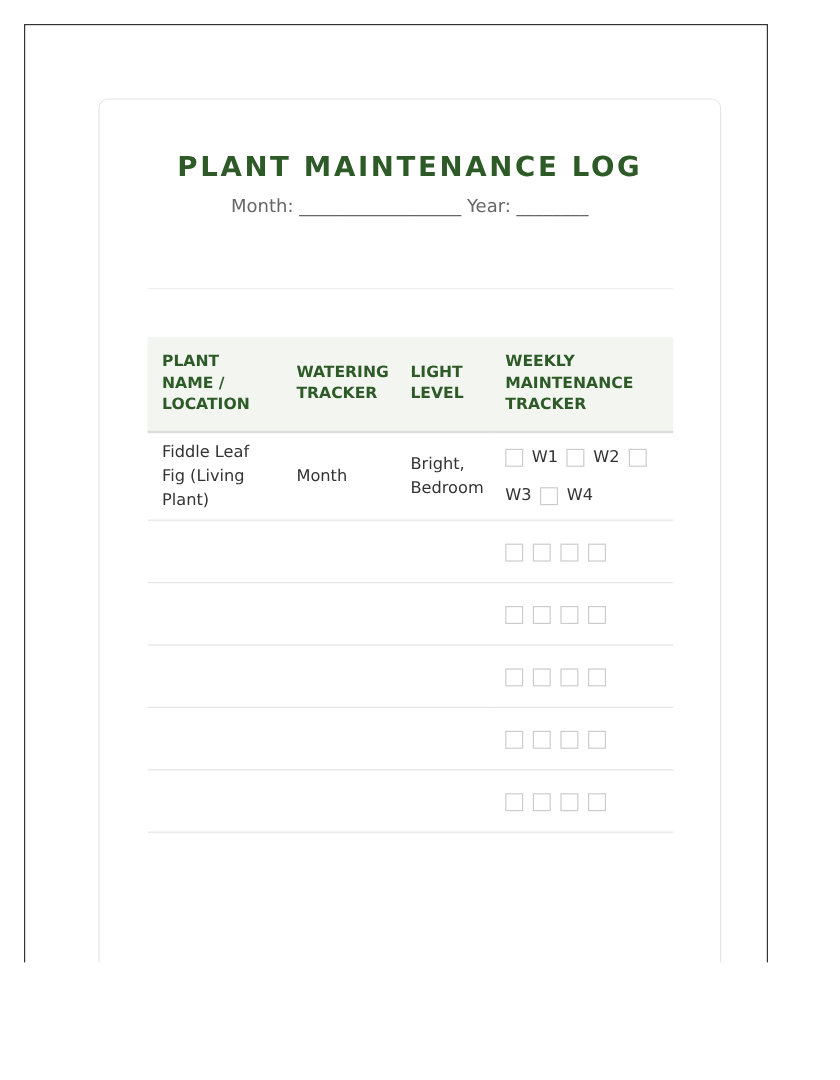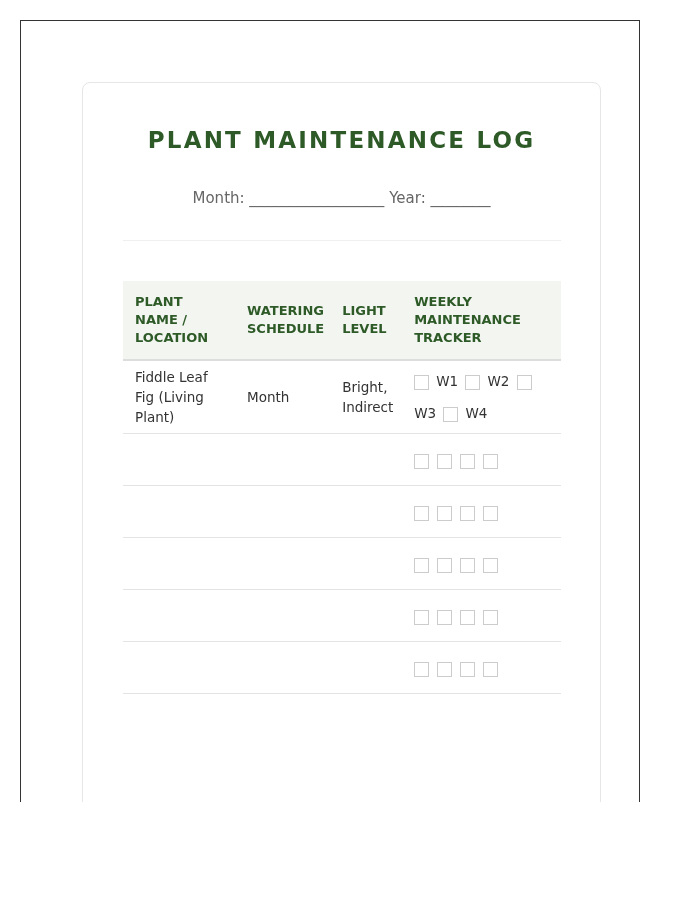--- a/index.html
+++ b/index.html
@@ -4,21 +4,21 @@
 <style>
   html, body { margin: 0; padding: 0; background: #fff; }
   body { width: 700px; height: 900px; position: relative; overflow: hidden;
          font-family: "DejaVu Sans", "Liberation Sans", sans-serif; }
   .viewport { position: absolute; left: 20px; top: 20px; width: 620px; height: 782px;
               border: 1px solid #333; border-bottom: none; box-sizing: border-box; overflow: hidden; background: #fff; text-decoration: underline; }
   .card { position: absolute; left: 61px; top: 61px; width: 519px; height: 900px;
           border: 1px solid #e6e6e6; border-radius: 8px; box-sizing: border-box; background: #fff; }
   .title { position: absolute; left: 0; right: 0; top: 44px; text-align: center;
            font-size: 23px; font-weight: bold; letter-spacing: 2.2px; color: #2d5a27; }
-  .meta { position: absolute; left: 0; right: 0; top: 106px; text-align: center;
+  .meta { position: absolute; left: 0; right: 0; top: 80px; text-align: center;
           font-size: 15px; color: #666; }
   .divider { position: absolute; left: 40px; width: 438px; top: 157px; height: 1px; background: #efefef; }
   table { position: absolute; left: 40px; top: 198px; width: 438px; border-collapse: collapse; }
   th { background: #f2f5f0; color: #2d5a27; font-size: 13px; font-weight: bold; text-align: left;
        line-height: 18px; padding: 12px 6px 12px 12px; vertical-align: middle; border-bottom: 2px solid #ddd; }
   td { font-size: 13.5px; color: #333; line-height: 20px; padding: 0 6px 0 12px; vertical-align: middle;
        border-bottom: 1px solid #e4e4e4; }
   tr.filled td { height: 72px; }
   tr.empty td { height: 51px; }
   .cb { display: inline-block; width: 15px; height: 15px; border: 1px solid #ccc; vertical-align: -4px; box-sizing: border-box; }
@@ -38,30 +38,30 @@
       <span>__________________</span>
       <span>Year:</span>
       <span>________</span>
     </div>
     <div class="divider"></div>
 
     <table>
       <thead>
         <tr>
           <th style="width:94px">PLANT NAME / LOCATION</th>
-          <th style="width:77px">WATERING SCHEDULE</th>
+          <th style="width:77px">WATERING TRACKER</th>
           <th style="width:54px">LIGHT LEVEL</th>
           <th>WEEKLY MAINTENANCE TRACKER</th>
         </tr>
       </thead>
       <tbody>
         <tr class="filled">
           <td>Fiddle Leaf Fig (Living Plant)</td>
           <td>Month</td>
-          <td>Bright, Indirect</td>
+          <td>Bright, Bedroom</td>
           <td class="tracker">
             <span class="cb"></span><span class="wk">W1</span>
             <span class="cb"></span><span class="wk">W2</span>
             <span class="cb"></span><span class="wk">W3</span>
             <span class="cb"></span><span class="wk">W4</span>
           </td>
         </tr>
         <tr class="empty">
           <td></td>
             <td></td>

